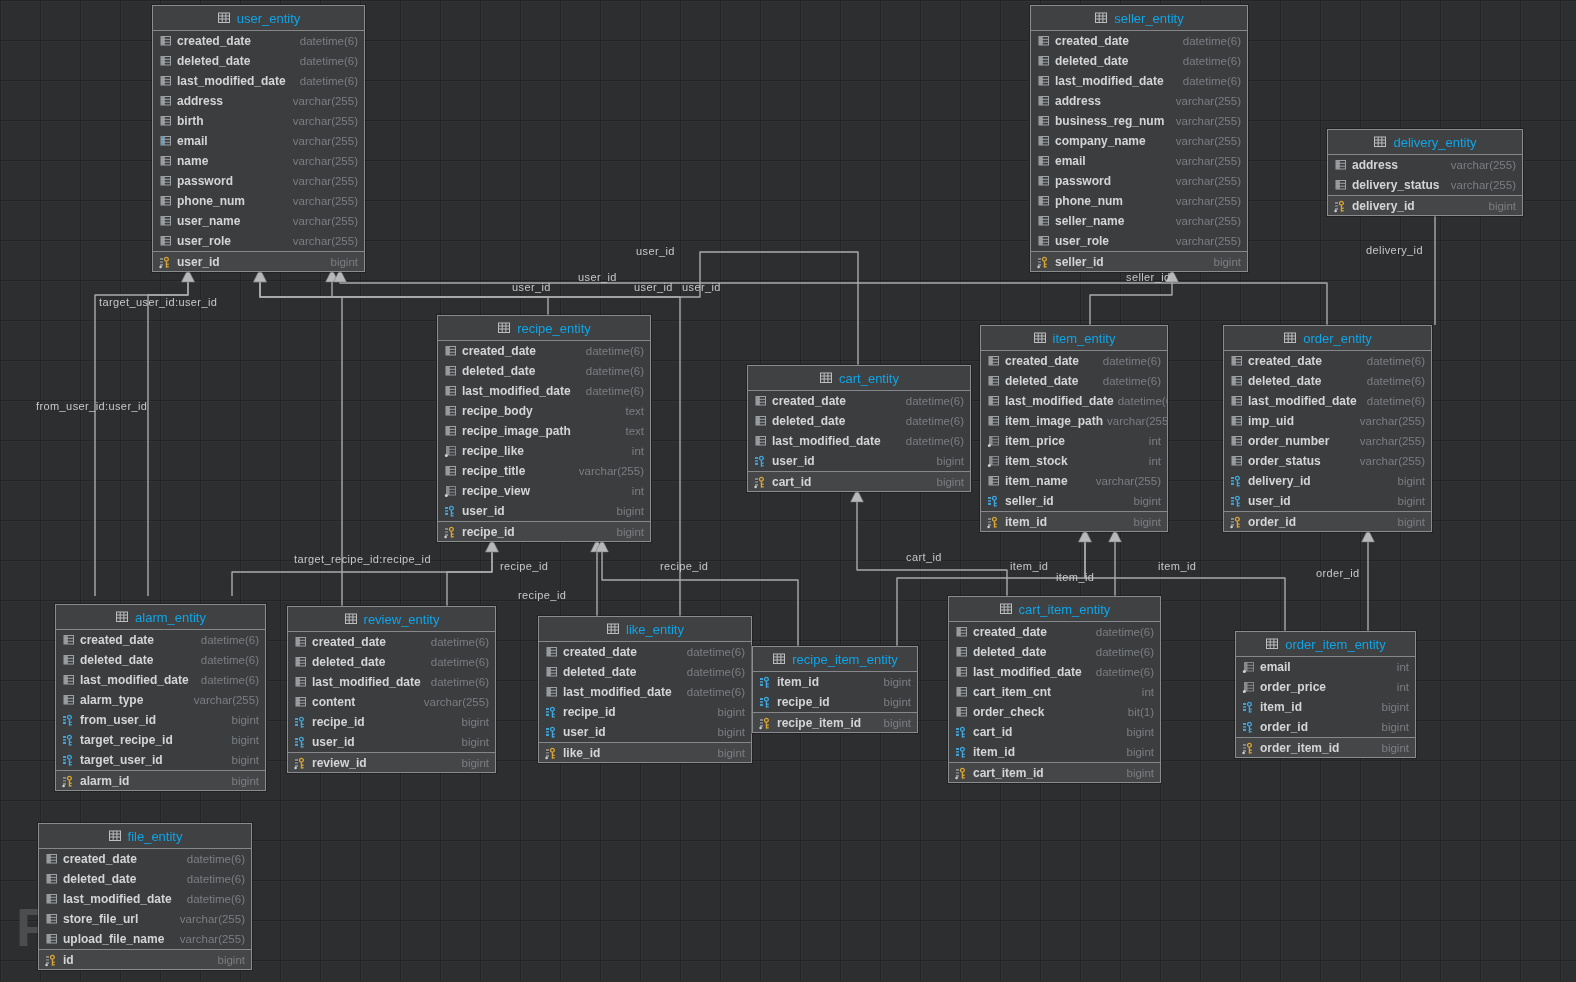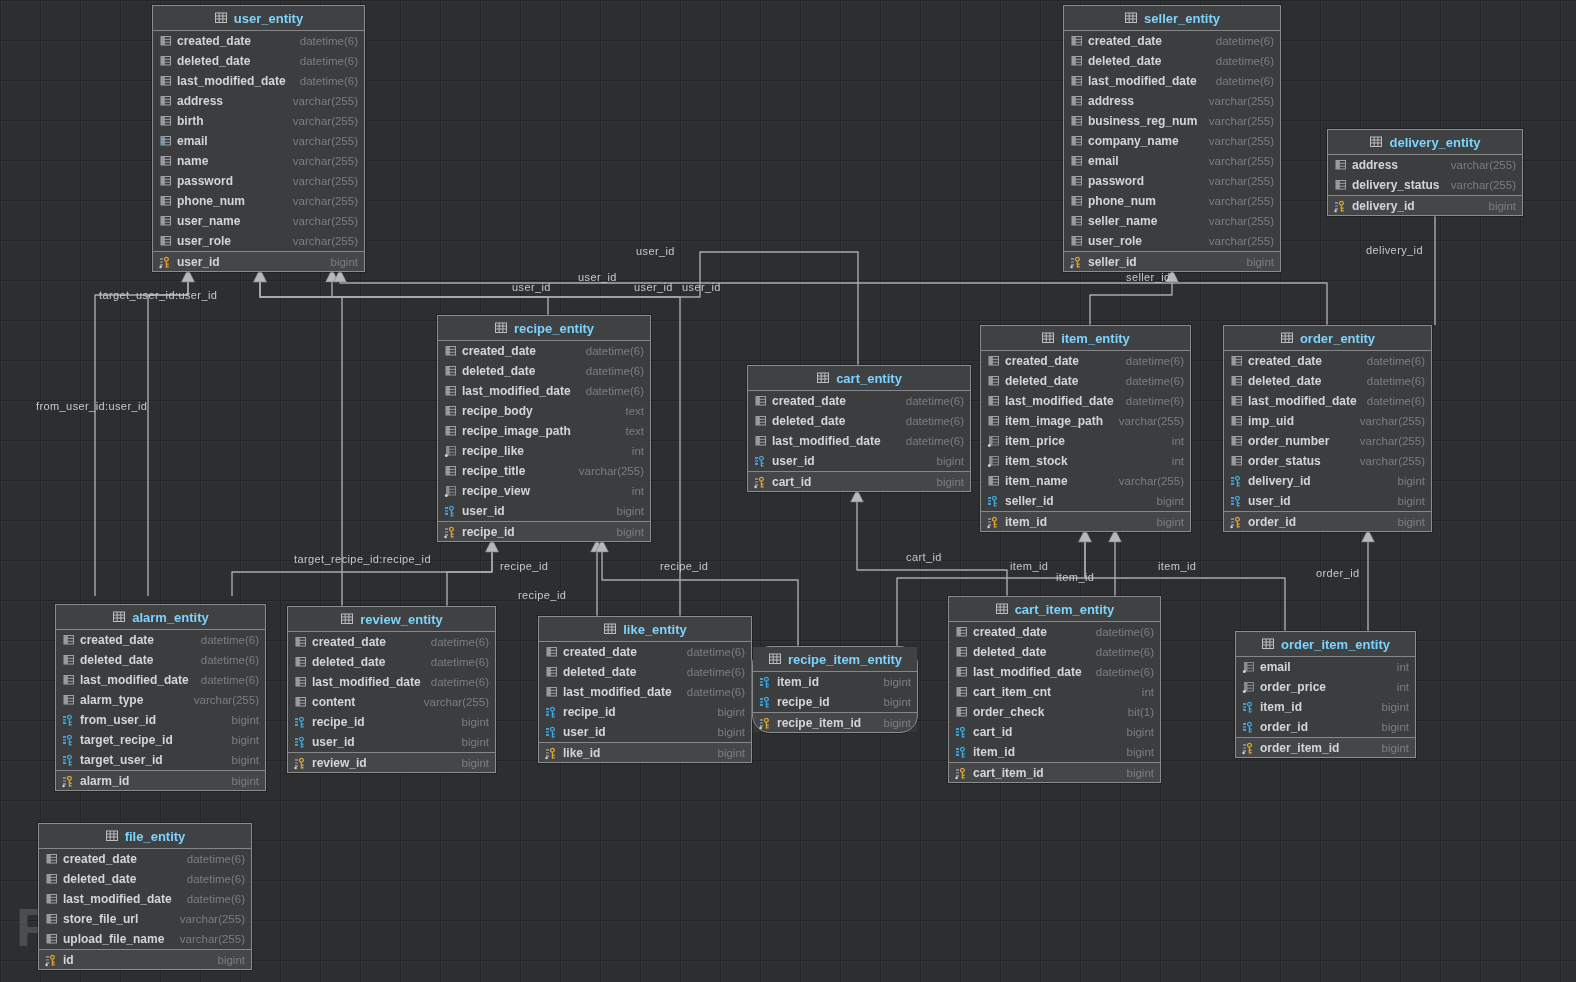--- a/index.html
+++ b/index.html
@@ -26,21 +26,21 @@
     white-space:nowrap;letter-spacing:0.4px;
   }
   .entity{
     position:absolute;z-index:2;background:#3b3d3f;
     border:1px solid #8a8c8e;box-shadow:0 0 0 1px rgba(0,0,0,0.25);
     box-sizing:border-box;
   }
   .entity-header{
     height:24px;display:flex;align-items:center;justify-content:center;gap:6px;
     background:#3f4143;border-bottom:1px solid #85878a;
-    color:#7dd3fc;font-weight:bold;font-size:13px;white-space:nowrap;
+    color:#0ea5e9;font-weight:normal;font-size:13px;white-space:nowrap;
   }
   .entity-row{
     height:20px;display:flex;align-items:center;gap:4px;
     padding:0 6px;white-space:nowrap;overflow:hidden;box-sizing:border-box;
   }
   .entity-row.pk{border-top:1px solid #85878a;background:rgba(255,255,255,0.05);}
   .cicon,.hicon{display:inline-flex;width:14px;height:14px;flex:none;}
   .col-name{font-weight:bold;color:#d3d5d7;font-size:12px;}
   .col-type{margin-left:auto;color:#7b7e82;font-size:11.5px;}
 </style>
@@ -80,21 +80,21 @@
       <path d="M 1115 529 L 1108.5 542 L 1121.5 542 Z" fill="#b6b8ba" stroke="#6b6d6f" stroke-width="0.5"></path>
       <polyline points="1007,596 1007,570 857,570 857,489" fill="none" stroke="#a9abad" stroke-width="1.4" stroke-linejoin="round"></polyline>
       <path d="M 857 489 L 850.5 502 L 863.5 502 Z" fill="#b6b8ba" stroke="#6b6d6f" stroke-width="0.5"></path>
       <polyline points="1368,631 1368,529" fill="none" stroke="#a9abad" stroke-width="1.4" stroke-linejoin="round"></polyline>
       <path d="M 1368 529 L 1361.5 542 L 1374.5 542 Z" fill="#b6b8ba" stroke="#6b6d6f" stroke-width="0.5"></path>
       <polyline points="1090,325 1090,295 1172,295 1172,269" fill="none" stroke="#a9abad" stroke-width="1.4" stroke-linejoin="round"></polyline>
       <path d="M 1172 269 L 1165.5 282 L 1178.5 282 Z" fill="#b6b8ba" stroke="#6b6d6f" stroke-width="0.5"></path>
       <polyline points="1435,325 1435,177" fill="none" stroke="#a9abad" stroke-width="1.4" stroke-linejoin="round"></polyline>
       <path d="M 1435 177 L 1428.5 190 L 1441.5 190 Z" fill="#b6b8ba" stroke="#6b6d6f" stroke-width="0.5"></path>
     </svg>
-<div class="conn-label" style="left: 99px; top: 289px;">target_user_id:user_id</div>
+<div class="conn-label" style="left: 99px; top: 296px;">target_user_id:user_id</div>
     <div class="conn-label" style="left: 36px; top: 400px; text-align: center;">from_user_id:user_id</div>
     <div class="conn-label" style="left: 512px; top: 281px;">user_id</div>
     <div class="conn-label" style="left: 578px; top: 271px;">user_id</div>
     <div class="conn-label" style="left: 634px; top: 281px;">user_id</div>
     <div class="conn-label" style="left: 682px; top: 281px;">user_id</div>
     <div class="conn-label" style="left: 636px; top: 245px;">user_id</div>
     <div class="conn-label" style="left: 1126px; top: 271px;">seller_id</div>
     <div class="conn-label" style="left: 1366px; top: 244px;">delivery_id</div>
     <div class="conn-label" style="left: 294px; top: 553px;">target_recipe_id:recipe_id</div>
     <div class="conn-label" style="left: 500px; top: 560px;">recipe_id</div>
@@ -275,21 +275,21 @@
               <line x1="4.2" y1="6.2" x2="4.2" y2="12.6"></line>
               <line x1="4.2" y1="9.2" x2="6.5" y2="9.2"></line>
               <line x1="4.2" y1="11.8" x2="6.5" y2="11.8"></line>
             </g>
           </svg>
         </span>
         <span class="col-name">user_id</span>
         <span class="col-type">bigint</span>
       </div>
     </div>
-    <div class="entity" style="left: 1063px; top: 5px; width: 218px;">
+    <div class="entity" style="left: 1030px; top: 5px; width: 218px;">
       <div class="entity-header">
         <span class="hicon">
           <svg viewBox="0 0 14 14" width="14" height="14">
             <g stroke="#bcbec0" fill="none">
               <rect x="1.5" y="2" width="11" height="9.5"></rect>
               <line x1="1.5" y1="5" x2="12.5" y2="5"></line>
               <line x1="1.5" y1="8" x2="12.5" y2="8"></line>
               <line x1="5.2" y1="2" x2="5.2" y2="11.5"></line>
               <line x1="8.9" y1="2" x2="8.9" y2="11.5"></line>
             </g>
@@ -757,21 +757,21 @@
               <line x1="4.2" y1="6.2" x2="4.2" y2="12.6"></line>
               <line x1="4.2" y1="9.2" x2="6.5" y2="9.2"></line>
               <line x1="4.2" y1="11.8" x2="6.5" y2="11.8"></line>
             </g>
           </svg>
         </span>
         <span class="col-name">cart_id</span>
         <span class="col-type">bigint</span>
       </div>
     </div>
-    <div class="entity" style="left: 980px; top: 325px; width: 211px;">
+    <div class="entity" style="left: 980px; top: 325px; width: 188px;">
       <div class="entity-header">
         <span class="hicon">
           <svg viewBox="0 0 14 14" width="14" height="14">
             <g stroke="#bcbec0" fill="none">
               <rect x="1.5" y="2" width="11" height="9.5"></rect>
               <line x1="1.5" y1="5" x2="12.5" y2="5"></line>
               <line x1="1.5" y1="8" x2="12.5" y2="8"></line>
               <line x1="5.2" y1="2" x2="5.2" y2="11.5"></line>
               <line x1="8.9" y1="2" x2="8.9" y2="11.5"></line>
             </g>
@@ -1409,21 +1409,21 @@
               <line x1="4.2" y1="6.2" x2="4.2" y2="12.6"></line>
               <line x1="4.2" y1="9.2" x2="6.5" y2="9.2"></line>
               <line x1="4.2" y1="11.8" x2="6.5" y2="11.8"></line>
             </g>
           </svg>
         </span>
         <span class="col-name">like_id</span>
         <span class="col-type">bigint</span>
       </div>
     </div>
-    <div class="entity" style="left: 752px; top: 646px; width: 166px; border-radius: 18px;">
+    <div class="entity" style="left: 752px; top: 646px; width: 166px;">
       <div class="entity-header">
         <span class="hicon">
           <svg viewBox="0 0 14 14" width="14" height="14">
             <g stroke="#bcbec0" fill="none">
               <rect x="1.5" y="2" width="11" height="9.5"></rect>
               <line x1="1.5" y1="5" x2="12.5" y2="5"></line>
               <line x1="1.5" y1="8" x2="12.5" y2="8"></line>
               <line x1="5.2" y1="2" x2="5.2" y2="11.5"></line>
               <line x1="8.9" y1="2" x2="8.9" y2="11.5"></line>
             </g>

